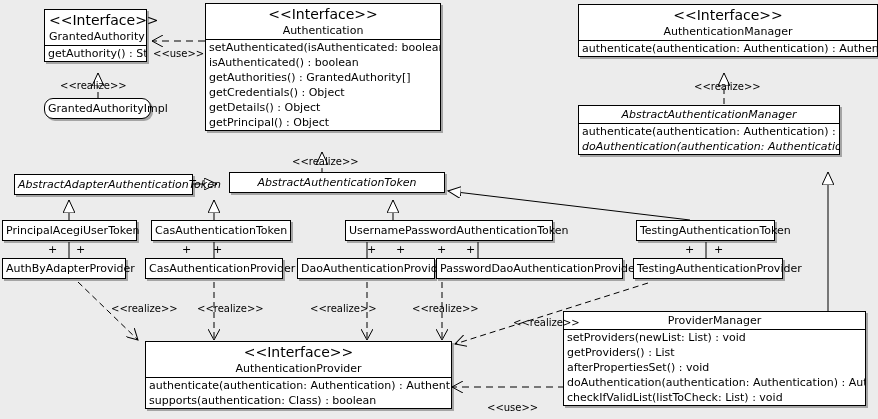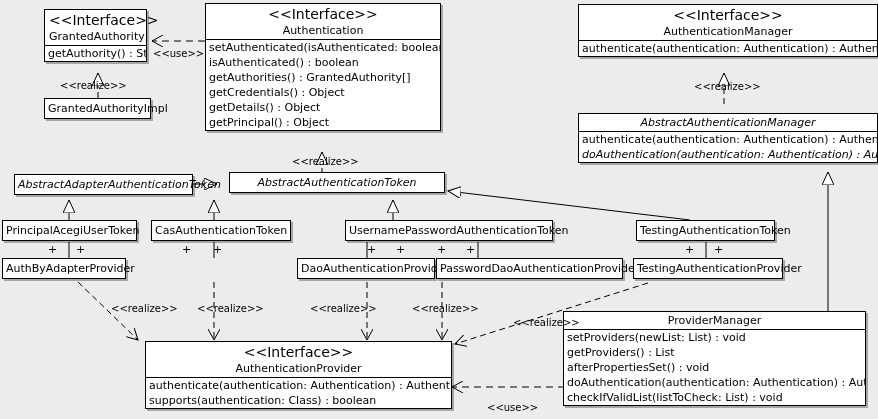--- a/index.html
+++ b/index.html
@@ -152,21 +152,21 @@
   <div class="uml-class" style="left:44px; top:9px; width:103px;">
     <div class="hdr">
       <span class="stereo">&lt;&lt;Interface&gt;&gt;</span>
       <span class="nm">GrantedAuthority</span>
     </div>
     <div class="compartment">
       <div class="member">getAuthority() : String</div>
     </div>
   </div>
 
-  <div class="uml-class" style="left:44px; top:98px; width:107px;">
+  <div class="uml-class" style="left:44px; top:98px; width:107px;border-radius:9px;">
     <div class="simple">GrantedAuthorityImpl</div>
   </div>
 
   <div class="uml-class" style="left:205px; top:3px; width:236px;">
     <div class="hdr">
       <span class="stereo">&lt;&lt;Interface&gt;&gt;</span>
       <span class="nm">Authentication</span>
     </div>
     <div class="compartment">
       <div class="member">setAuthenticated(isAuthenticated: boolean) : void</div>
@@ -181,21 +181,21 @@
   <div class="uml-class" style="left:578px; top:4px; width:300px;">
     <div class="hdr">
       <span class="stereo">&lt;&lt;Interface&gt;&gt;</span>
       <span class="nm">AuthenticationManager</span>
     </div>
     <div class="compartment">
       <div class="member">authenticate(authentication: Authentication) : Authentication</div>
     </div>
   </div>
 
-  <div class="uml-class" style="left:578px; top:105px; width:300px;margin-top:8px;">
+  <div class="uml-class" style="left:578px; top:105px; width:262px;">
     <div class="hdr abstract">
       <span class="nm">AbstractAuthenticationManager</span>
     </div>
     <div class="compartment">
       <div class="member">authenticate(authentication: Authentication) : Authentication</div>
       <div class="member abs">doAuthentication(authentication: Authentication) : Authentication</div>
     </div>
   </div>
 
   <div class="uml-class" style="left:2px; top:174px; width:179px;margin-left:12px;">
@@ -219,20 +219,23 @@
   </div>
 
   <div class="uml-class" style="left:636px; top:220px; width:139px;">
     <div class="simple">TestingAuthenticationToken</div>
   </div>
 
   <div class="uml-class" style="left:2px; top:258px; width:124px;">
     <div class="simple">AuthByAdapterProvider</div>
   </div>
 
+  <div class="uml-class" style="left:145px; top:258px; width:138px;">
+    <div class="simple">CasAuthenticationProvider</div>
+  </div>
 
   <div class="uml-class" style="left:297px; top:258px; width:138px;">
     <div class="simple">DaoAuthenticationProvider</div>
   </div>
 
   <div class="uml-class" style="left:436px; top:258px; width:187px;">
     <div class="simple">PasswordDaoAuthenticationProvider</div>
   </div>
 
   <div class="uml-class" style="left:633px; top:258px; width:150px;">

